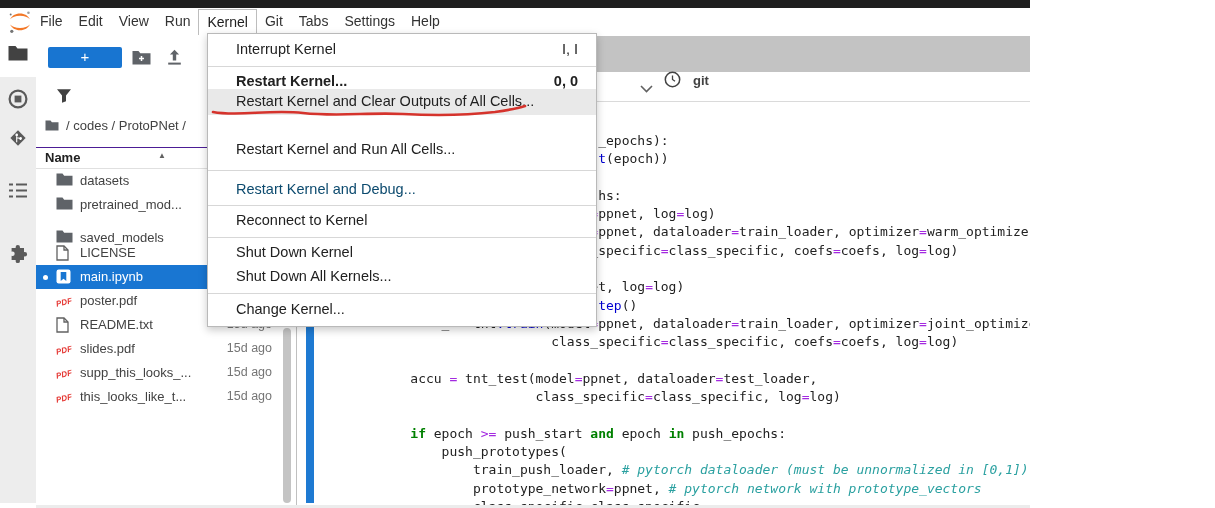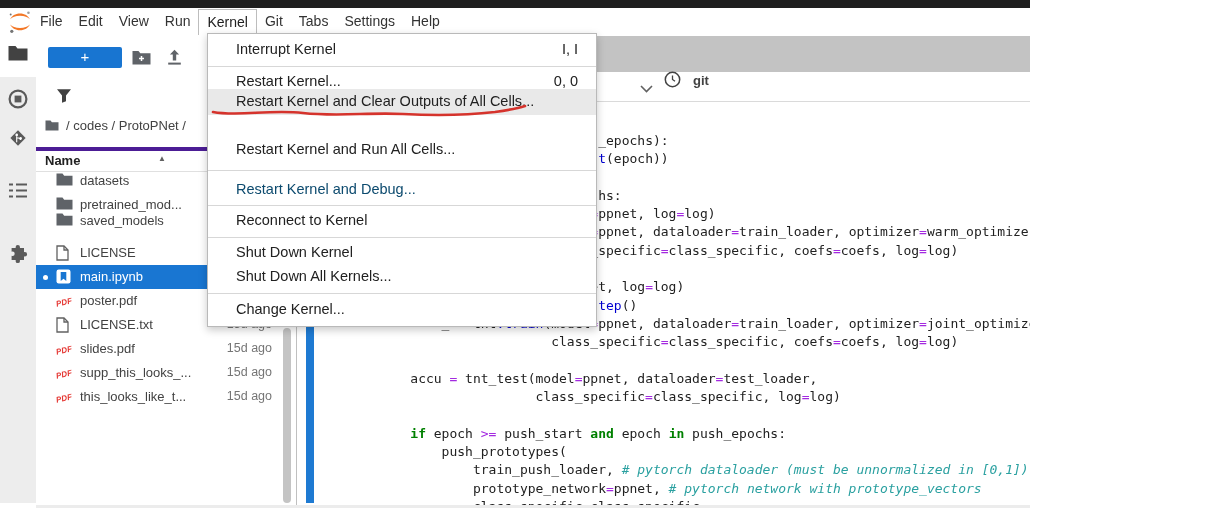--- a/index.html
+++ b/index.html
@@ -25,21 +25,21 @@
   
   #file-panel{left:36px;top:36px;width:260px;height:467px;background:#fff;}
   #panel-border{left:296px;top:36px;width:1px;height:472px;background:#c0c0c0;}
   #new-launcher-btn{position:absolute;left:12px;top:11px;width:74px;height:21px;background:#1875d1;
       border-radius:2px;color:#fff;font-size:15px;text-align:center;line-height:20px;cursor:pointer;}
   #new-folder-btn{position:absolute;left:96px;top:14px;cursor:pointer;}
   #upload-btn{position:absolute;left:130px;top:13px;cursor:pointer;}
   #filter-icon{position:absolute;left:20px;top:52px;cursor:pointer;}
   #breadcrumb{position:absolute;left:9px;top:82px;font-size:13px;color:#424242;display:flex;align-items:center;}
   #breadcrumb svg{margin-right:7px;}
-  #list-header{position:absolute;left:0;top:111px;width:260px;height:20px;border-top:4px solid #4c1d95;border-bottom:1px solid #e0e0e0;}
+  #list-header{position:absolute;left:0;top:111px;width:260px;height:20px;border-top:1px solid #4c1d95;border-bottom:1px solid #e0e0e0;}
   #name-header{position:absolute;left:9px;top:2px;font-size:13px;font-weight:bold;color:#212121;}
   #sort-icon{position:absolute;left:122px;top:3px;font-size:8px;color:#616161;}
   #col-divider{position:absolute;left:171px;top:2px;width:1px;height:16px;background:#dcdcdc;}
   #file-rows{position:absolute;left:0;top:133px;width:260px;}
   .frow{position:absolute;left:0;width:260px;height:24px;font-size:13px;color:#424242;cursor:pointer;}
   .frow .ficon{position:absolute;left:20px;top:4px;width:17px;height:16px;}
   .frow .fname{position:absolute;left:44px;top:4px;white-space:nowrap;}
   .frow .fdate{position:absolute;right:24px;top:4px;color:#757575;font-size:12.5px;}
   .frow.sel{background:#1976d2;color:#fff;}
   .frow .rdot{position:absolute;left:7px;top:10px;width:5px;height:5px;border-radius:50%;background:#fff;}
@@ -67,21 +67,21 @@
   #bottom-strip{left:36px;top:505px;width:1179px;height:3px;background:#ececec;}
 
   
   #kernel-menu{left:207px;top:33px;width:388px;height:292px;background:#fff;border:1px solid #b9b9b9;
       box-shadow:0 3px 8px rgba(0,0,0,0.22);z-index:50;}
   .mi{position:absolute;left:0;width:100%;height:26px;font-size:14.5px;color:#212121;cursor:pointer;}
   .mi .milabel{position:absolute;left:28px;top:4px;white-space:nowrap;}
   .mi .mishort{position:absolute;right:18px;top:4px;}
   .mi.disabled{color:#0c4a6e;cursor:default;}
   .mi.hovered{background:#e9e9e9;}
-  .mi0{top:3px;}  .mi1{top:35px;} .mi2{top:55px;} .mi3{top:83px;} .mi4{top:103px;}
+  .mi0{top:3px;}  .mi1{top:35px;font-weight:bold;} .mi2{top:55px;} .mi3{top:83px;} .mi4{top:103px;}
   .mi5{top:143px;}.mi6{top:174px;}.mi7{top:206px;padding-left:31px;}.mi8{top:230px;}.mi9{top:263px;}
   .msep{position:absolute;left:0;width:100%;height:1px;background:#d7d7d7;}
   .s0{top:32px;} .s1{top:136px;} .s2{top:171px;} .s3{top:203px;} .s4{top:259px;}
   #annotation-squiggle{position:absolute;left:207px;top:100px;z-index:60;pointer-events:none;}
 </style>
 </head>
 <body>
 
 <div id="app">
 
@@ -185,21 +185,21 @@
               <path d="M0.5 0.5h6l1.7 2.2h8.3V12.5H.5z" fill="#5f6368"></path>
             </svg></span>
           <span class="fname">datasets</span>
         </div>
         <div class="frow" style="top: 24px;">
           <span class="ficon"><svg width="17" height="13" viewBox="0 0 17 13">
               <path d="M0.5 0.5h6l1.7 2.2h8.3V12.5H.5z" fill="#5f6368"></path>
             </svg></span>
           <span class="fname">pretrained_mod...</span>
         </div>
-        <div class="frow" style="top: 40px;">
+        <div class="frow" style="top: 57px;">
           <span class="ficon"><svg width="17" height="13" viewBox="0 0 17 13">
               <path d="M0.5 0.5h6l1.7 2.2h8.3V12.5H.5z" fill="#5f6368"></path>
             </svg></span>
           <span class="fname">saved_models</span>
         </div>
         <div class="frow" style="top: 72px;">
           <span class="ficon"><svg width="13" height="16" viewBox="0 0 13 16">
               <path d="M1 1h7l4 4v10H1z" fill="none" stroke="#616161" stroke-width="1.3"></path>
               <path d="M8 1v4h4" fill="none" stroke="#616161" stroke-width="1.3"></path>
             </svg></span>
@@ -215,21 +215,21 @@
         </div>
         <div class="frow" style="top: 120px;">
           <span class="ficon"><span class="pdfbadge">PDF</span></span>
           <span class="fname">poster.pdf</span>
         </div>
         <div class="frow" style="top: 144px;">
           <span class="ficon"><svg width="13" height="16" viewBox="0 0 13 16">
               <path d="M1 1h7l4 4v10H1z" fill="none" stroke="#616161" stroke-width="1.3"></path>
               <path d="M8 1v4h4" fill="none" stroke="#616161" stroke-width="1.3"></path>
             </svg></span>
-          <span class="fname">LICENSE.txt</span>
+          <span class="fname">README.txt</span>
           <span class="fdate">15d ago</span>
         </div>
         <div class="frow" style="top: 168px;">
           <span class="ficon"><span class="pdfbadge">PDF</span></span>
           <span class="fname">slides.pdf</span>
           <span class="fdate">15d ago</span>
         </div>
         <div class="frow" style="top: 192px;">
           <span class="ficon"><span class="pdfbadge">PDF</span></span>
           <span class="fname">supp_this_looks_...</span>

